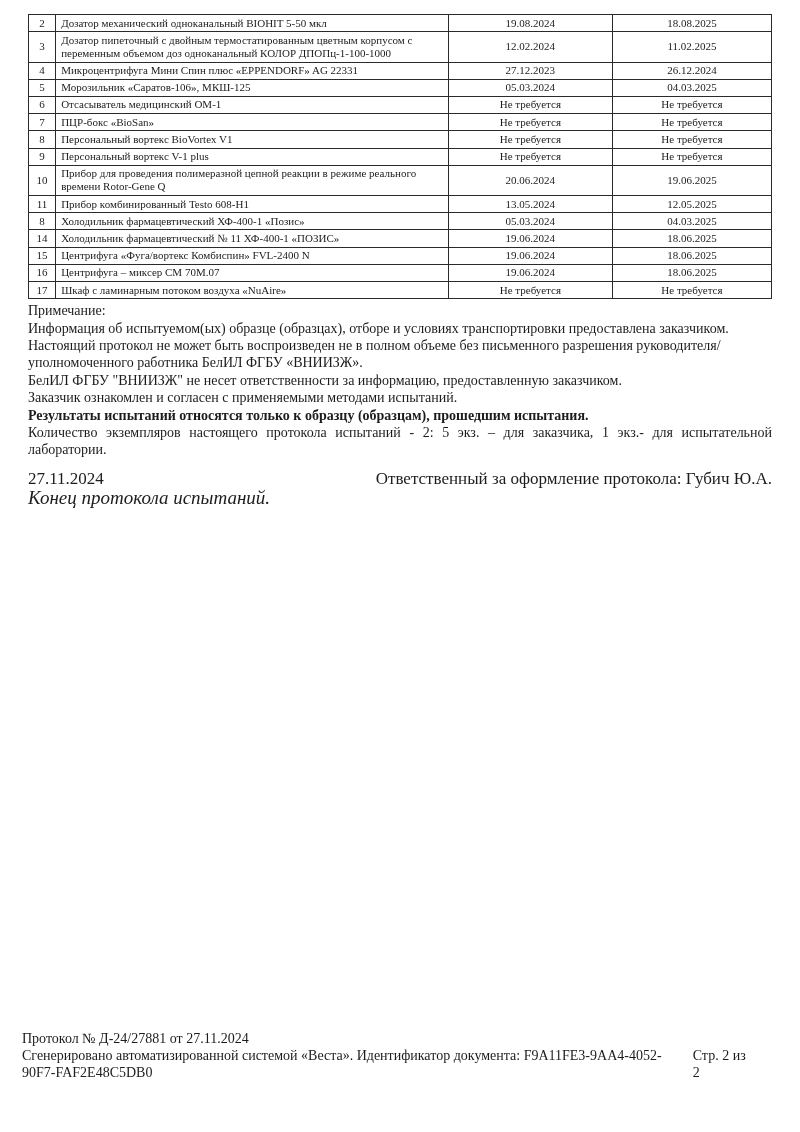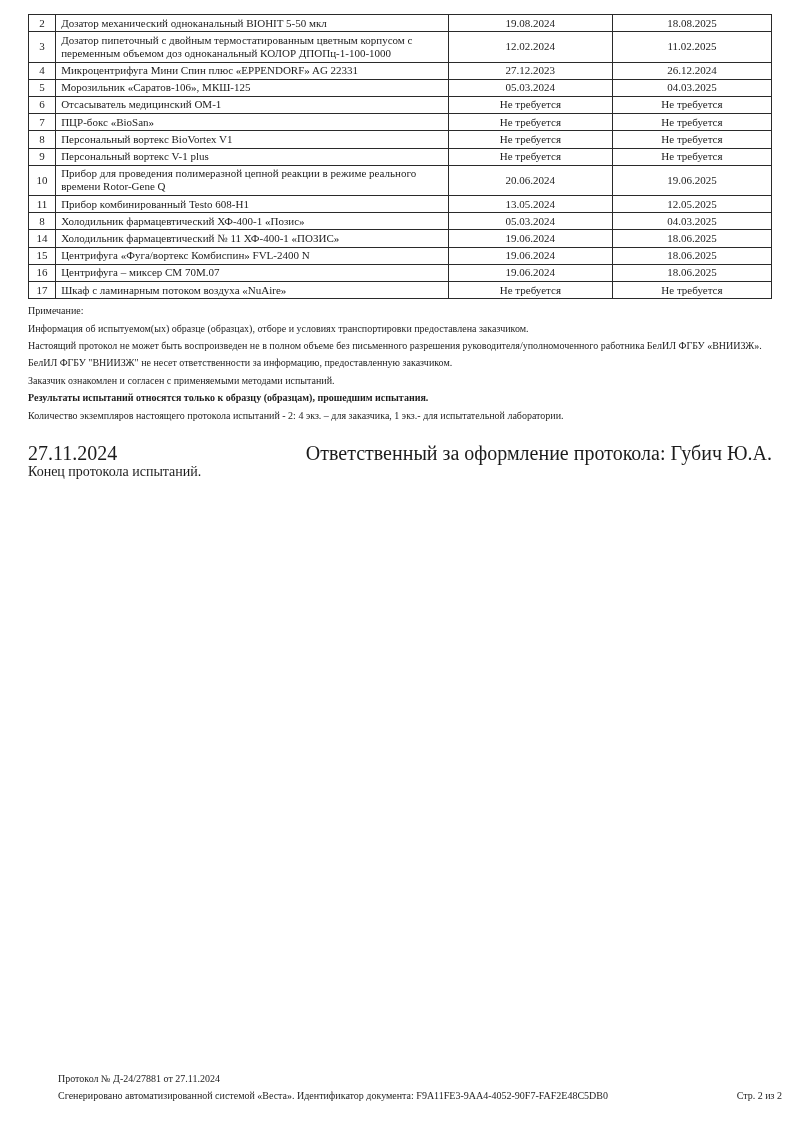--- a/index.html
+++ b/index.html
@@ -22,37 +22,37 @@
     line-height: 1.2;
     padding: 1.5px 5px;
     vertical-align: middle;
   }
   td.c-num  { width: 27px;  text-align: center; padding: 1.5px 1px; }
   td.c-name { width: 390px; text-align: left; }
   td.c-date { width: 163px; text-align: center; margin-left: 13px; }
   td.c-date2{ width: 158px; text-align: center; }
 
   
-  .notes { margin-top: 3px; font-size: 10px; line-height: 17.4px; }
+  .notes { margin-top: 3px; font-size: 14px; line-height: 17.4px; }
   .notes p { margin: 0; }
   .notes p.justify { text-align: justify; }
   .notes p.bold { font-weight: bold; }
 
   
   .signoff-row {
-    margin-top: 20px;
+    margin-top: 11px;
     display: flex; justify-content: space-between; align-items: baseline;
-    font-size: 20px; line-height: 18px;
+    font-size: 17px; line-height: 18px;
   }
-  .end-line { font-size: 14px; line-height: 20px; }
+  .end-line { font-size: 19px; line-height: 20px; font-style: italic; }
 
   
   .footer {
-    position: absolute; left: 22px; top: 1070px; width: 724px;
-    font-size: 10px; line-height: 17px; margin-left: 36px;
+    position: absolute; left: 22px; top: 1030px; width: 724px;
+    font-size: 14px; line-height: 17px;
   }
   .footer-row { display: flex; justify-content: space-between; align-items: baseline; gap: 24px; }
 </style>
 </head>
 <body>
 
 <div class="page">
   <div class="content">
 
     <table class="equip">
@@ -165,21 +165,21 @@
 </tbody>
     </table>
 
     <div class="notes">
       <p>Примечание:</p>
       <p class="para">Информация об испытуемом(ых) образце (образцах), отборе и условиях транспортировки предоставлена заказчиком.</p>
       <p class="para">Настоящий протокол не может быть воспроизведен не в полном объеме без письменного разрешения руководителя/уполномоченного работника БелИЛ ФГБУ «ВНИИЗЖ».</p>
       <p class="para">БелИЛ ФГБУ "ВНИИЗЖ" не несет ответственности за информацию, предоставленную заказчиком.</p>
       <p class="para">Заказчик ознакомлен и согласен с применяемыми методами испытаний.</p>
       <p class="para bold">Результаты испытаний относятся только к образцу (образцам), прошедшим испытания.</p>
-      <p class="para justify">Количество экземпляров настоящего протокола испытаний - 2: 4 экз. – для заказчика, 1 экз.- для испытательной лаборатории.</p>
+      <p class="para justify">Количество экземпляров настоящего протокола испытаний - 2: 5 экз. – для заказчика, 1 экз.- для испытательной лаборатории.</p>
     </div>
 
     <div class="signoff-row">
       <span>27.11.2024</span>
       <span>Ответственный за оформление протокола: Губич Ю.А.</span>
     </div>
     <p class="end-line">Конец протокола испытаний.</p>
 
   </div>
 

